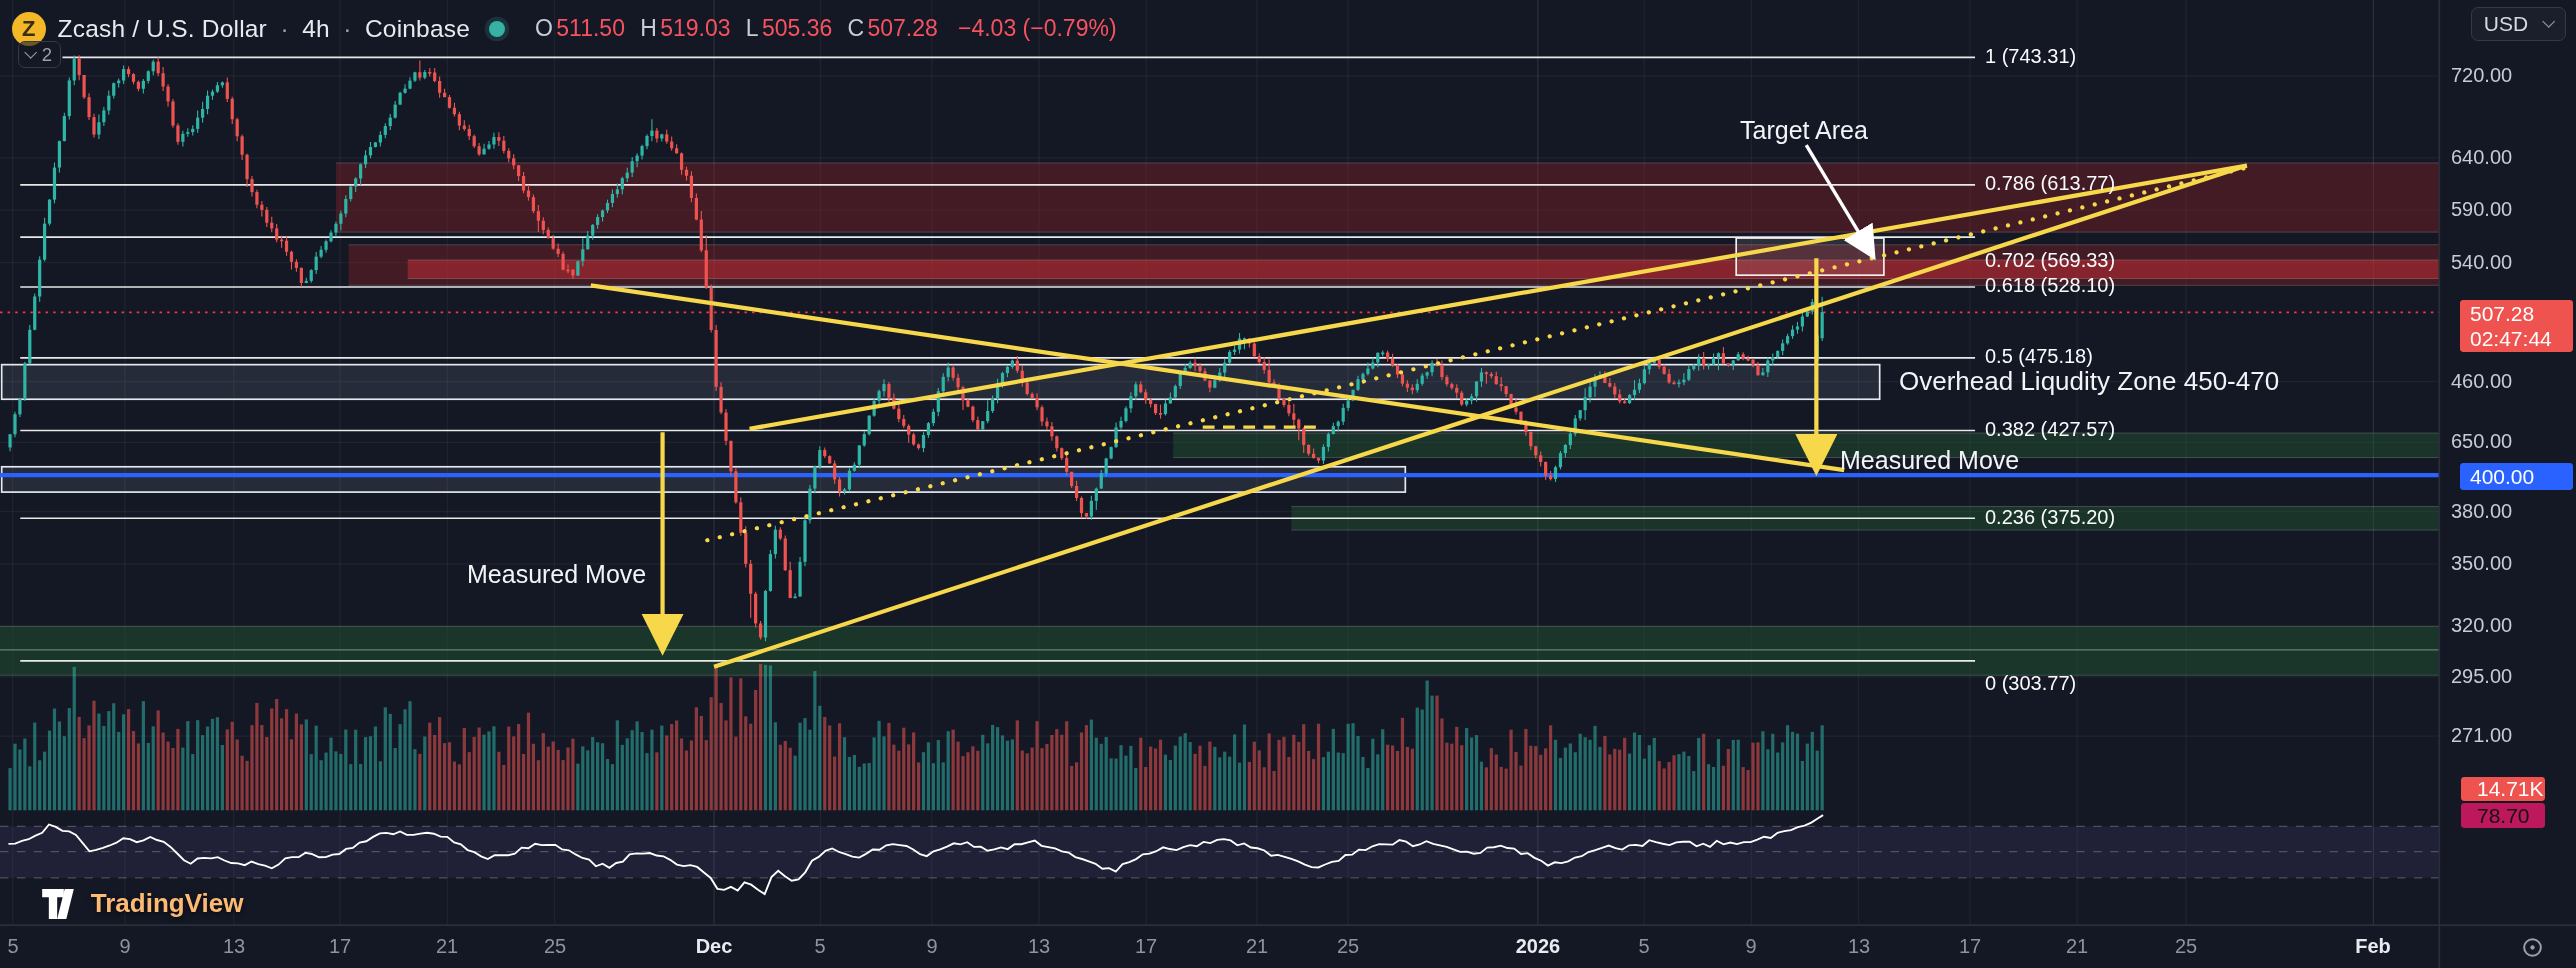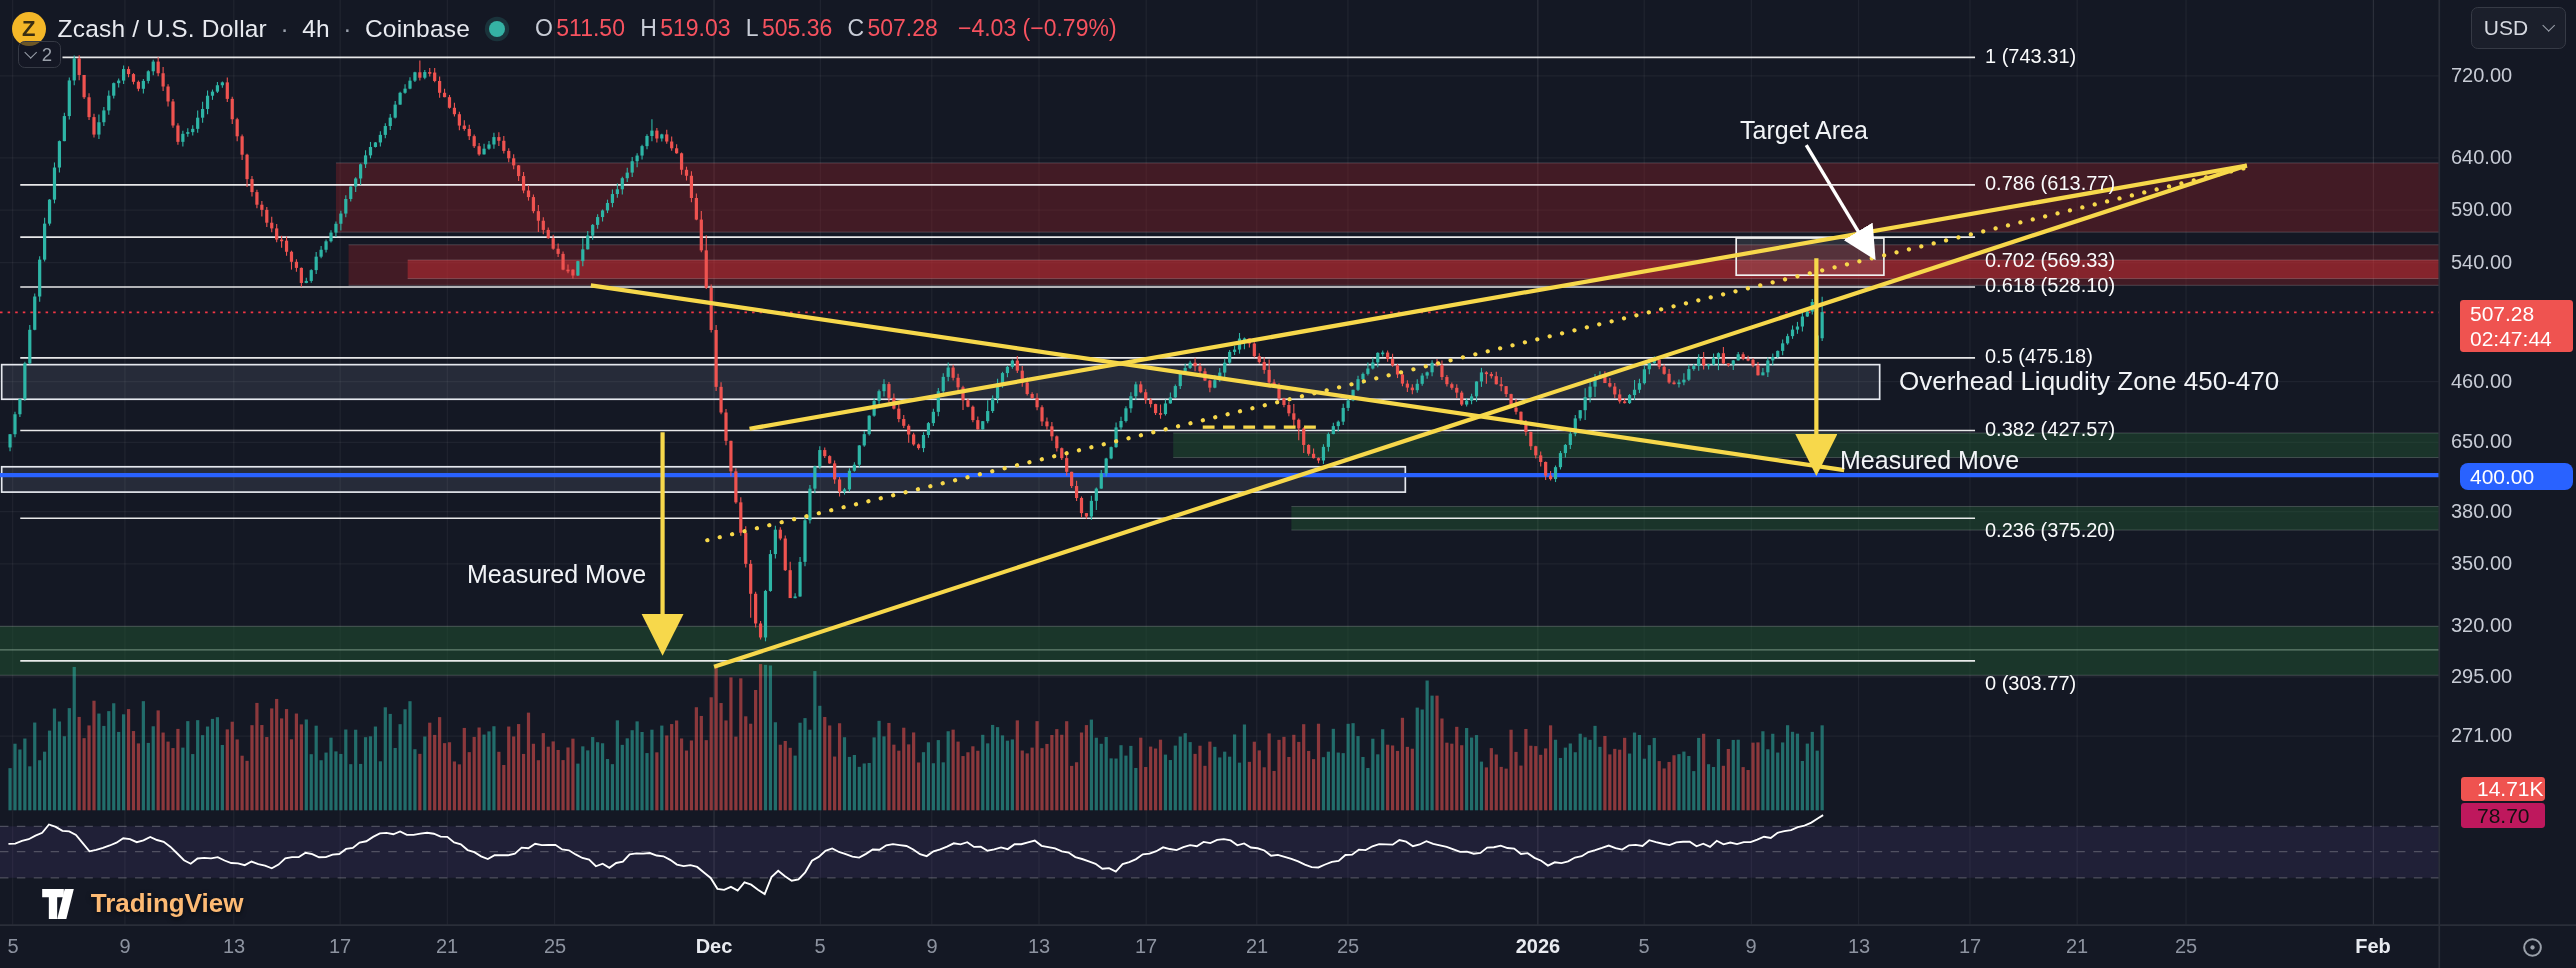--- a/index.html
+++ b/index.html
@@ -18,36 +18,36 @@
   .statusdot{width:16px;height:16px;border-radius:50%;background:#35b2a4;box-shadow:0 0 0 4.2px rgba(53,178,164,.18);margin:0 6.8px;}
   .ohlc{font-size:23px;display:flex;gap:3.4px;align-items:center;}
   .ohlc .k{color:#c8ccd6;margin-left:11.8px;}
   .ohlc .v{color:#f7525f;}
   .chg{color:#f7525f;font-size:23px;margin-left:8.4px;}
   
   .legend-btn{left:17.7px;top:41px;width:41px;height:25px;border:1.7px solid #363a45;border-radius:6.8px;
       display:flex;align-items:center;justify-content:center;gap:5.9px;color:#9aa0aa;font-size:18.6px;background:rgba(20,24,36,.6);}
   .chev{width:8.4px;height:8.4px;border-right:1.7px solid #9aa0aa;border-bottom:1.7px solid #9aa0aa;transform:rotate(45deg);margin-top:-3.4px;}
   
-  .cur-btn{left:2471px;top:6.8px;width:95px;height:42px;background:#1b1f2b;border:1.7px solid #363a45;border-radius:6.8px;
+  .cur-btn{left:2471px;top:6.8px;width:95px;height:34px;background:#1b1f2b;border:1.7px solid #363a45;border-radius:6.8px;
       display:flex;align-items:center;justify-content:space-between;padding:0 11.8px;box-sizing:border-box;color:#d6d9e0;font-size:21px;}
   
   .ann{color:#f2f4f7;white-space:nowrap;}
   .ann-big{font-size:35px;font-weight:500;}
   .ann-med{font-size:25px;}
   
   .fib-label{position:absolute;left:1985px;font-size:20px;color:#fafbfc;white-space:nowrap;}
   .price-tick{position:absolute;left:2451px;font-size:20px;color:#c7cbd5;}
   .time-tick{position:absolute;top:935px;width:76px;text-align:center;font-size:20px;color:#8d93a0;}
   .time-tick.major{color:#e8eaf0;font-weight:700;}
   
   .badge{position:absolute;left:2460px;width:113px;border-radius:3.4px;color:#fff;font-size:21px;
          display:flex;flex-direction:column;justify-content:center;padding-left:10px;box-sizing:border-box;}
   .badge-red{background:#ef5350;}
-  .badge-blue{background:#2962ff;border-radius:8px;}
+  .badge-blue{background:#2962ff;}
   .badge-sm{left:2461px;width:84px;padding-left:16px;}
   .badge-white{background:#be185d;color:#111;font-weight:500;}
   
   .tvlogo{left:42px;top:888px;display:flex;align-items:center;gap:11.8px;}
   .tvlogo .txt{font-size:26px;font-weight:700;color:#fdba74;text-shadow:0 1.7px 5px rgba(0,0,0,.6);}
   .axis-icon{left:2517px;top:932px;width:30px;height:30px;display:flex;align-items:center;justify-content:center;}
 </style>
 </head>
 <body>
 
@@ -1295,21 +1295,21 @@
   <div class="abs ann ann-med" style="left:467px;top:560px;">Measured Move</div>
   <div class="abs ann ann-med" style="left:1840px;top:446px;">Measured Move</div>
 
   <div id="fib-labels">
       <div class="fib-label" style="top: 45px;">1 (743.31)</div>
       <div class="fib-label" style="top: 172px;">0.786 (613.77)</div>
       <div class="fib-label" style="top: 233px; margin-top: 16px;">0.702 (569.33)</div>
       <div class="fib-label" style="top: 274px;">0.618 (528.10)</div>
       <div class="fib-label" style="top: 345px;">0.5 (475.18)</div>
       <div class="fib-label" style="top: 418px;">0.382 (427.57)</div>
-      <div class="fib-label" style="top: 506px; margin-top: 13px;">0.236 (375.20)</div>
+      <div class="fib-label" style="top: 506px;">0.236 (375.20)</div>
       <div class="fib-label" style="top: 648px; margin-top: 24px;">0 (303.77)</div>
     </div>
 
   <div id="price-scale">
     <div id="price-ticks">
         <div class="price-tick" style="top: 64px;">720.00</div>
         <div class="price-tick" style="top: 146px;">640.00</div>
         <div class="price-tick" style="top: 198px;">590.00</div>
         <div class="price-tick" style="top: 251px;">540.00</div>
         <div class="price-tick" style="top: 370px;">460.00</div>

